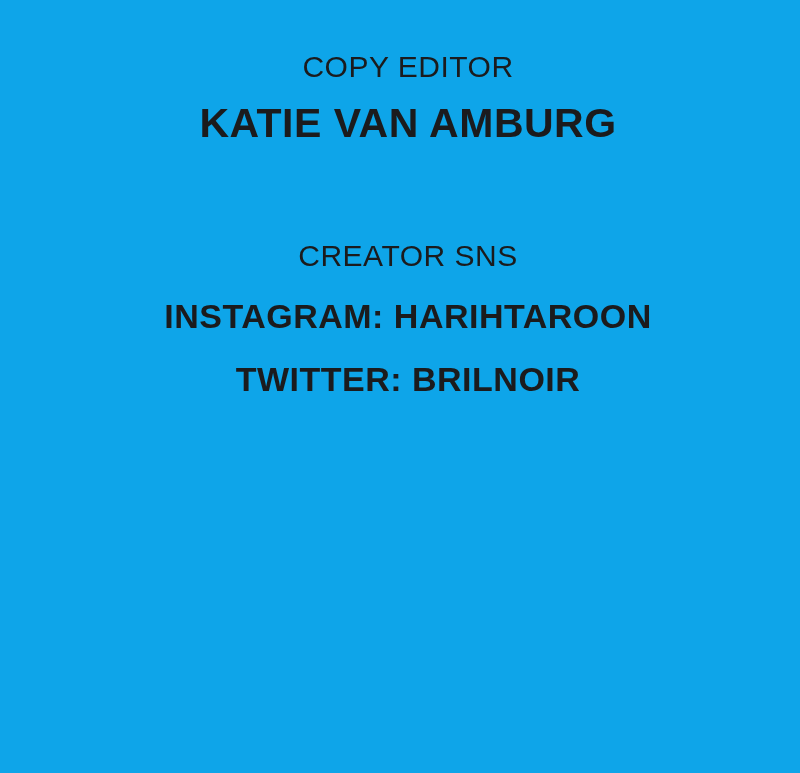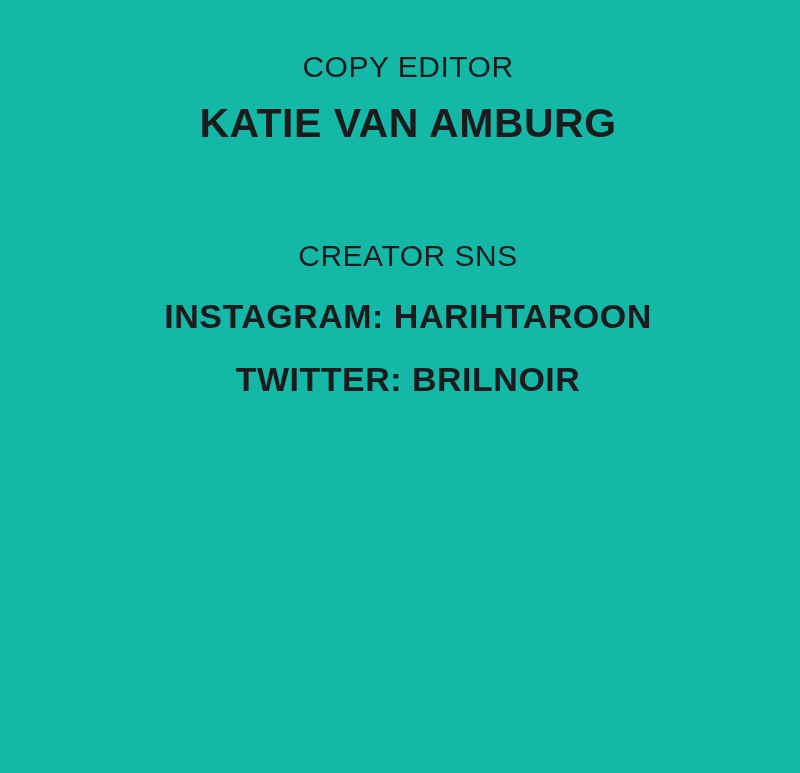--- a/index.html
+++ b/index.html
@@ -3,21 +3,21 @@
 <meta charset="utf-8">
 <style>
   html, body {
     margin: 0;
     padding: 0;
   }
   .page {
     position: relative;
     width: 800px;
     height: 773px;
-    background: #14b8a6;
+    background: #0ea5e9;
     overflow: hidden;
     font-family: "Liberation Sans", sans-serif;
   }
   .credits {
     position: absolute;
     top: 0;
     left: 8px;   
     width: 800px;
     text-align: center;
     color: #1b1b1d;

